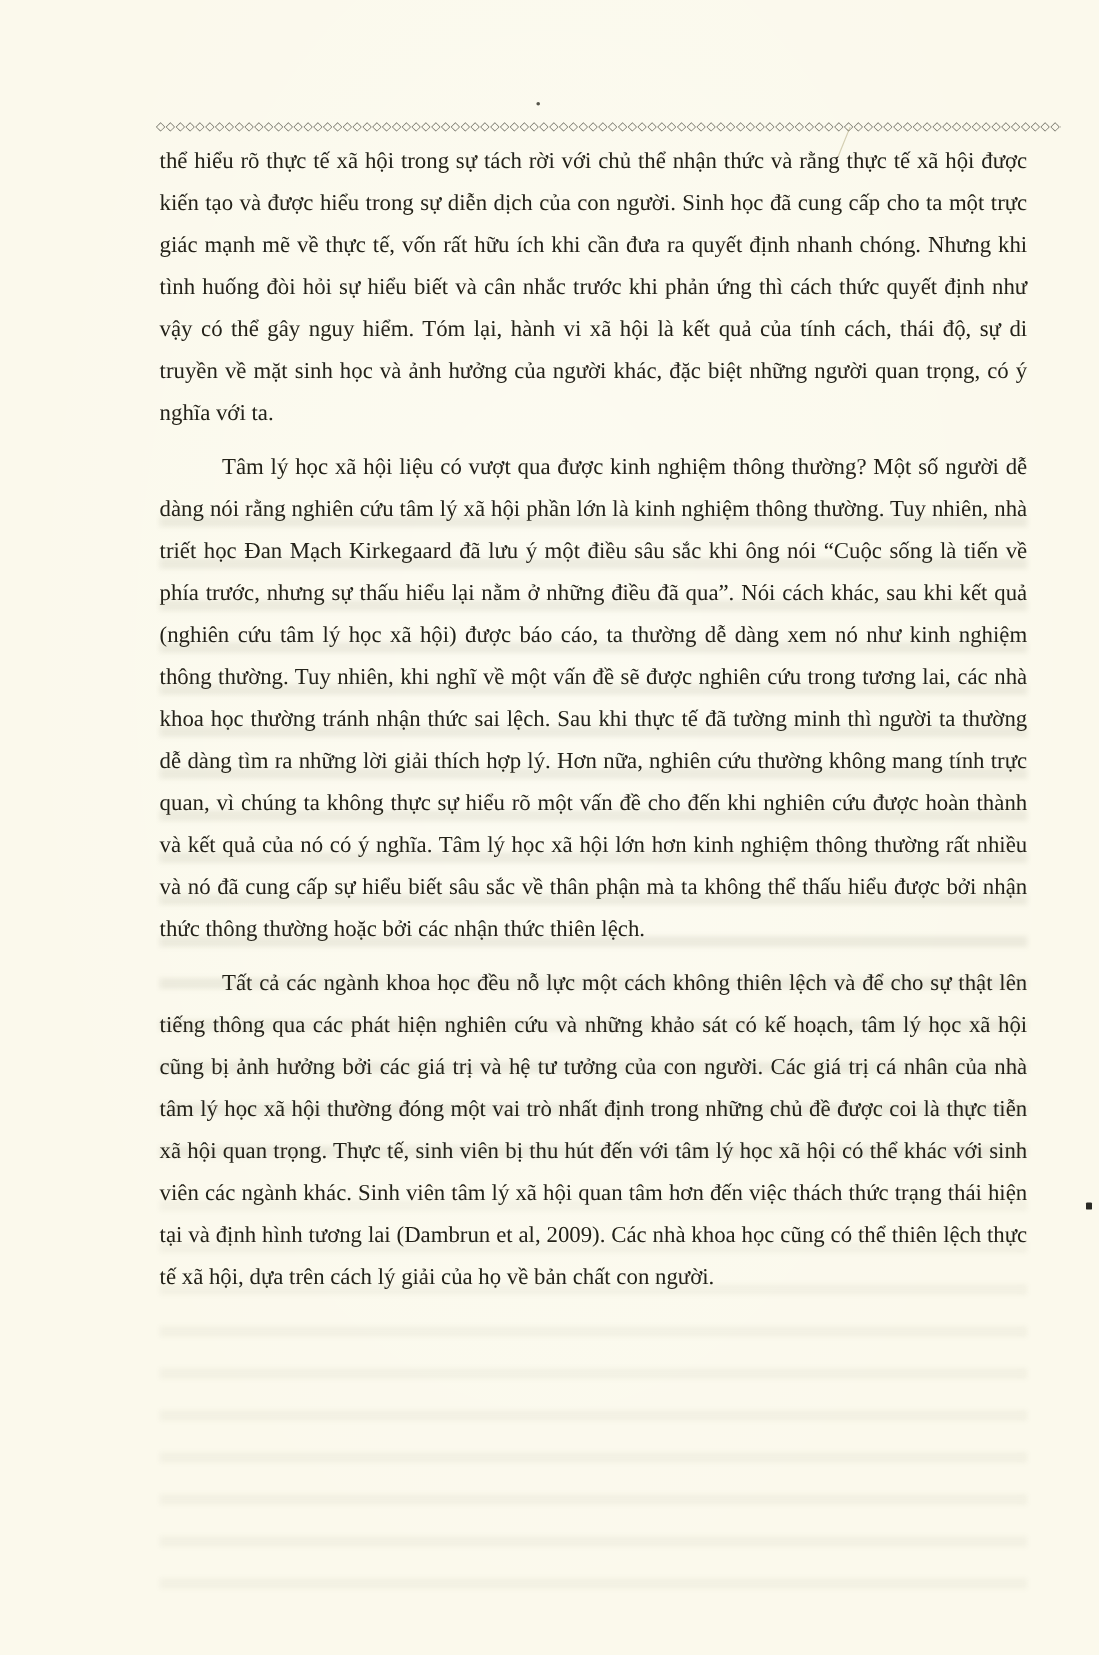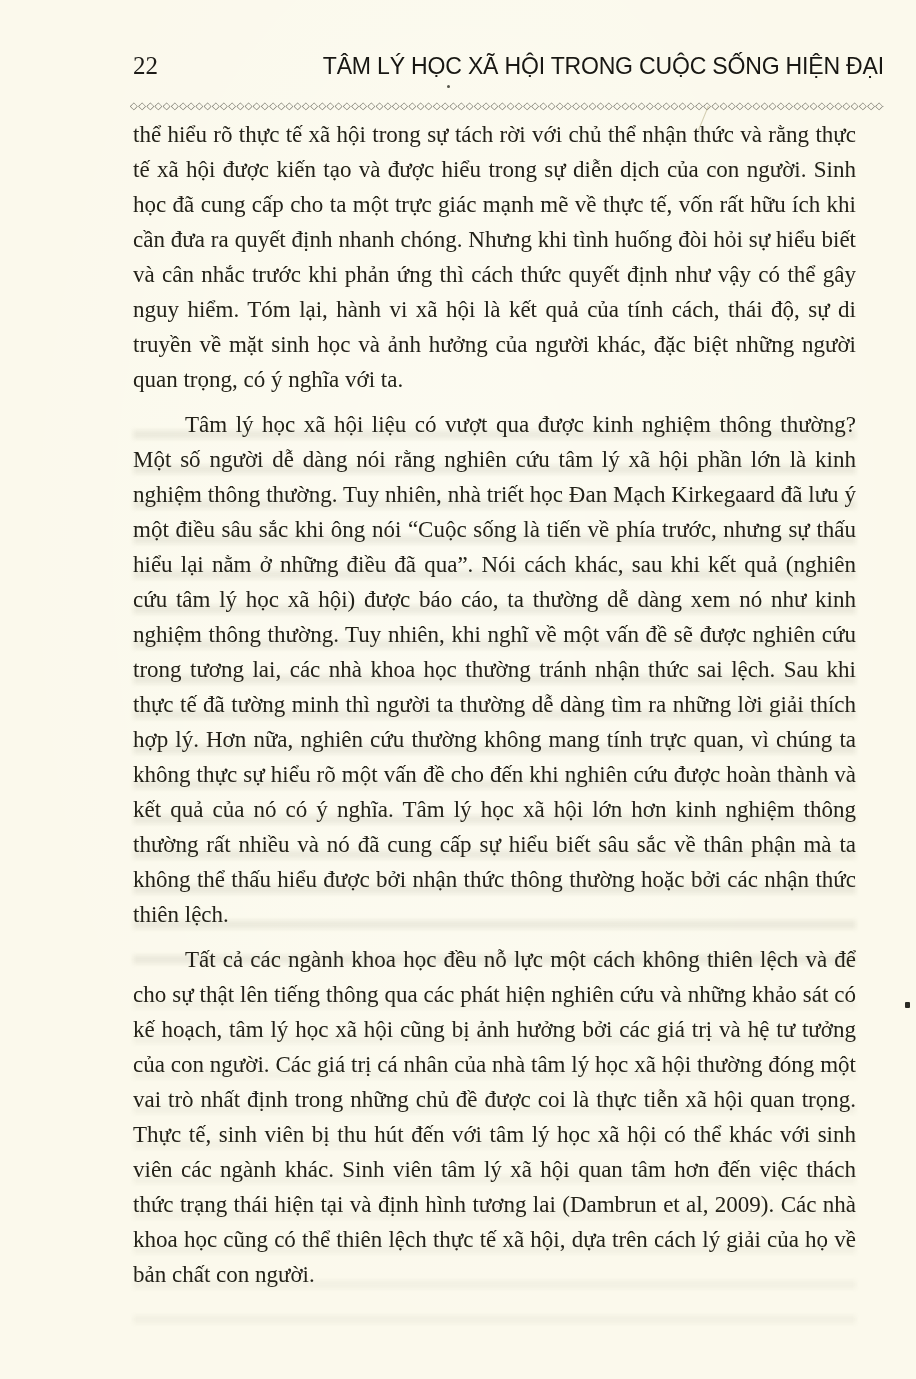--- a/index.html
+++ b/index.html
@@ -39,21 +39,21 @@
     left: 130px; top: 99px; width: 754px; height: 13px;
     font-size: 10px; line-height: 13px; letter-spacing: 0.5px;
     color: #706f64;
     overflow: hidden;
     white-space: nowrap;
     user-select: none;
   }
   .body-text {
     position: absolute;
     left: 133px; top: 117px; width: 723px;
-    font-size: 23px;
+    font-size: 19px;
     line-height: 35px;
     color: #242219;
     text-align: justify;
     z-index: 2;
   }
   .body-text p { margin: 0; }
   .body-text p + p { margin-top: 10px; }
   .body-text p.indent { text-indent: 52px; }
   
   .bleed {
@@ -72,24 +72,20 @@
   .speck-a { left: 905px; top: 1002px; width: 5px; height: 6px; background: #2a2a24; border-radius: 1px; }
   .speck-b { left: 447px; top: 85px; width: 3px; height: 3px; background: #55544a; border-radius: 50%; }
   .scratch { left: 703px; top: 105px; width: 1px; height: 26px;
     background: rgba(165,152,105,0.45); transform: rotate(22deg); }
 </style>
 </head>
 <body>
 
 <div class="sheet">
 
-  <div class="page-header">
-    <span class="page-number">22</span>
-    <span class="running-title">TÂM LÝ HỌC XÃ HỘI TRONG CUỘC SỐNG HIỆN ĐẠI</span>
-  </div>
 
   <div class="divider-chain">◇◇◇◇◇◇◇◇◇◇◇◇◇◇◇◇◇◇◇◇◇◇◇◇◇◇◇◇◇◇◇◇◇◇◇◇◇◇◇◇◇◇◇◇◇◇◇◇◇◇◇◇◇◇◇◇◇◇◇◇◇◇◇◇◇◇◇◇◇◇◇◇◇◇◇◇◇◇◇◇◇◇◇◇◇◇◇◇◇◇◇◇◇◇◇◇◇◇◇◇◇◇◇◇◇◇◇◇◇◇</div>
 
   <div class="bleed bleed-a"></div>
   <div class="bleed bleed-b"></div>
 
   <div class="body-text">
     <p>thể hiểu rõ thực tế xã hội trong sự tách rời với chủ thể nhận thức và rằng thực tế xã hội được kiến tạo và được hiểu trong sự diễn dịch của con người. Sinh học đã cung cấp cho ta một trực giác mạnh mẽ về thực tế, vốn rất hữu ích khi cần đưa ra quyết định nhanh chóng. Nhưng khi tình huống đòi hỏi sự hiểu biết và cân nhắc trước khi phản ứng thì cách thức quyết định như vậy có thể gây nguy hiểm. Tóm lại, hành vi xã hội là kết quả của tính cách, thái độ, sự di truyền về mặt sinh học và ảnh hưởng của người khác, đặc biệt những người quan trọng, có ý nghĩa với ta.</p>
     <p class="indent">Tâm lý học xã hội liệu có vượt qua được kinh nghiệm thông thường? Một số người dễ dàng nói rằng nghiên cứu tâm lý xã hội phần lớn là kinh nghiệm thông thường. Tuy nhiên, nhà triết học Đan Mạch Kirkegaard đã lưu ý một điều sâu sắc khi ông nói “Cuộc sống là tiến về phía trước, nhưng sự thấu hiểu lại nằm ở những điều đã qua”. Nói cách khác, sau khi kết quả (nghiên cứu tâm lý học xã hội) được báo cáo, ta thường dễ dàng xem nó như kinh nghiệm thông thường. Tuy nhiên, khi nghĩ về một vấn đề sẽ được nghiên cứu trong tương lai, các nhà khoa học thường tránh nhận thức sai lệch. Sau khi thực tế đã tường minh thì người ta thường dễ dàng tìm ra những lời giải thích hợp lý. Hơn nữa, nghiên cứu thường không mang tính trực quan, vì chúng ta không thực sự hiểu rõ một vấn đề cho đến khi nghiên cứu được hoàn thành và kết quả của nó có ý nghĩa. Tâm lý học xã hội lớn hơn kinh nghiệm thông thường rất nhiều và nó đã cung cấp sự hiểu biết sâu sắc về thân phận mà ta không thể thấu hiểu được bởi nhận thức thông thường hoặc bởi các nhận thức thiên lệch.</p>
     <p class="indent">Tất cả các ngành khoa học đều nỗ lực một cách không thiên lệch và để cho sự thật lên tiếng thông qua các phát hiện nghiên cứu và những khảo sát có kế hoạch, tâm lý học xã hội cũng bị ảnh hưởng bởi các giá trị và hệ tư tưởng của con người. Các giá trị cá nhân của nhà tâm lý học xã hội thường đóng một vai trò nhất định trong những chủ đề được coi là thực tiễn xã hội quan trọng. Thực tế, sinh viên bị thu hút đến với tâm lý học xã hội có thể khác với sinh viên các ngành khác. Sinh viên tâm lý xã hội quan tâm hơn đến việc thách thức trạng thái hiện tại và định hình tương lai (Dambrun et al, 2009). Các nhà khoa học cũng có thể thiên lệch thực tế xã hội, dựa trên cách lý giải của họ về bản chất con người.</p>

